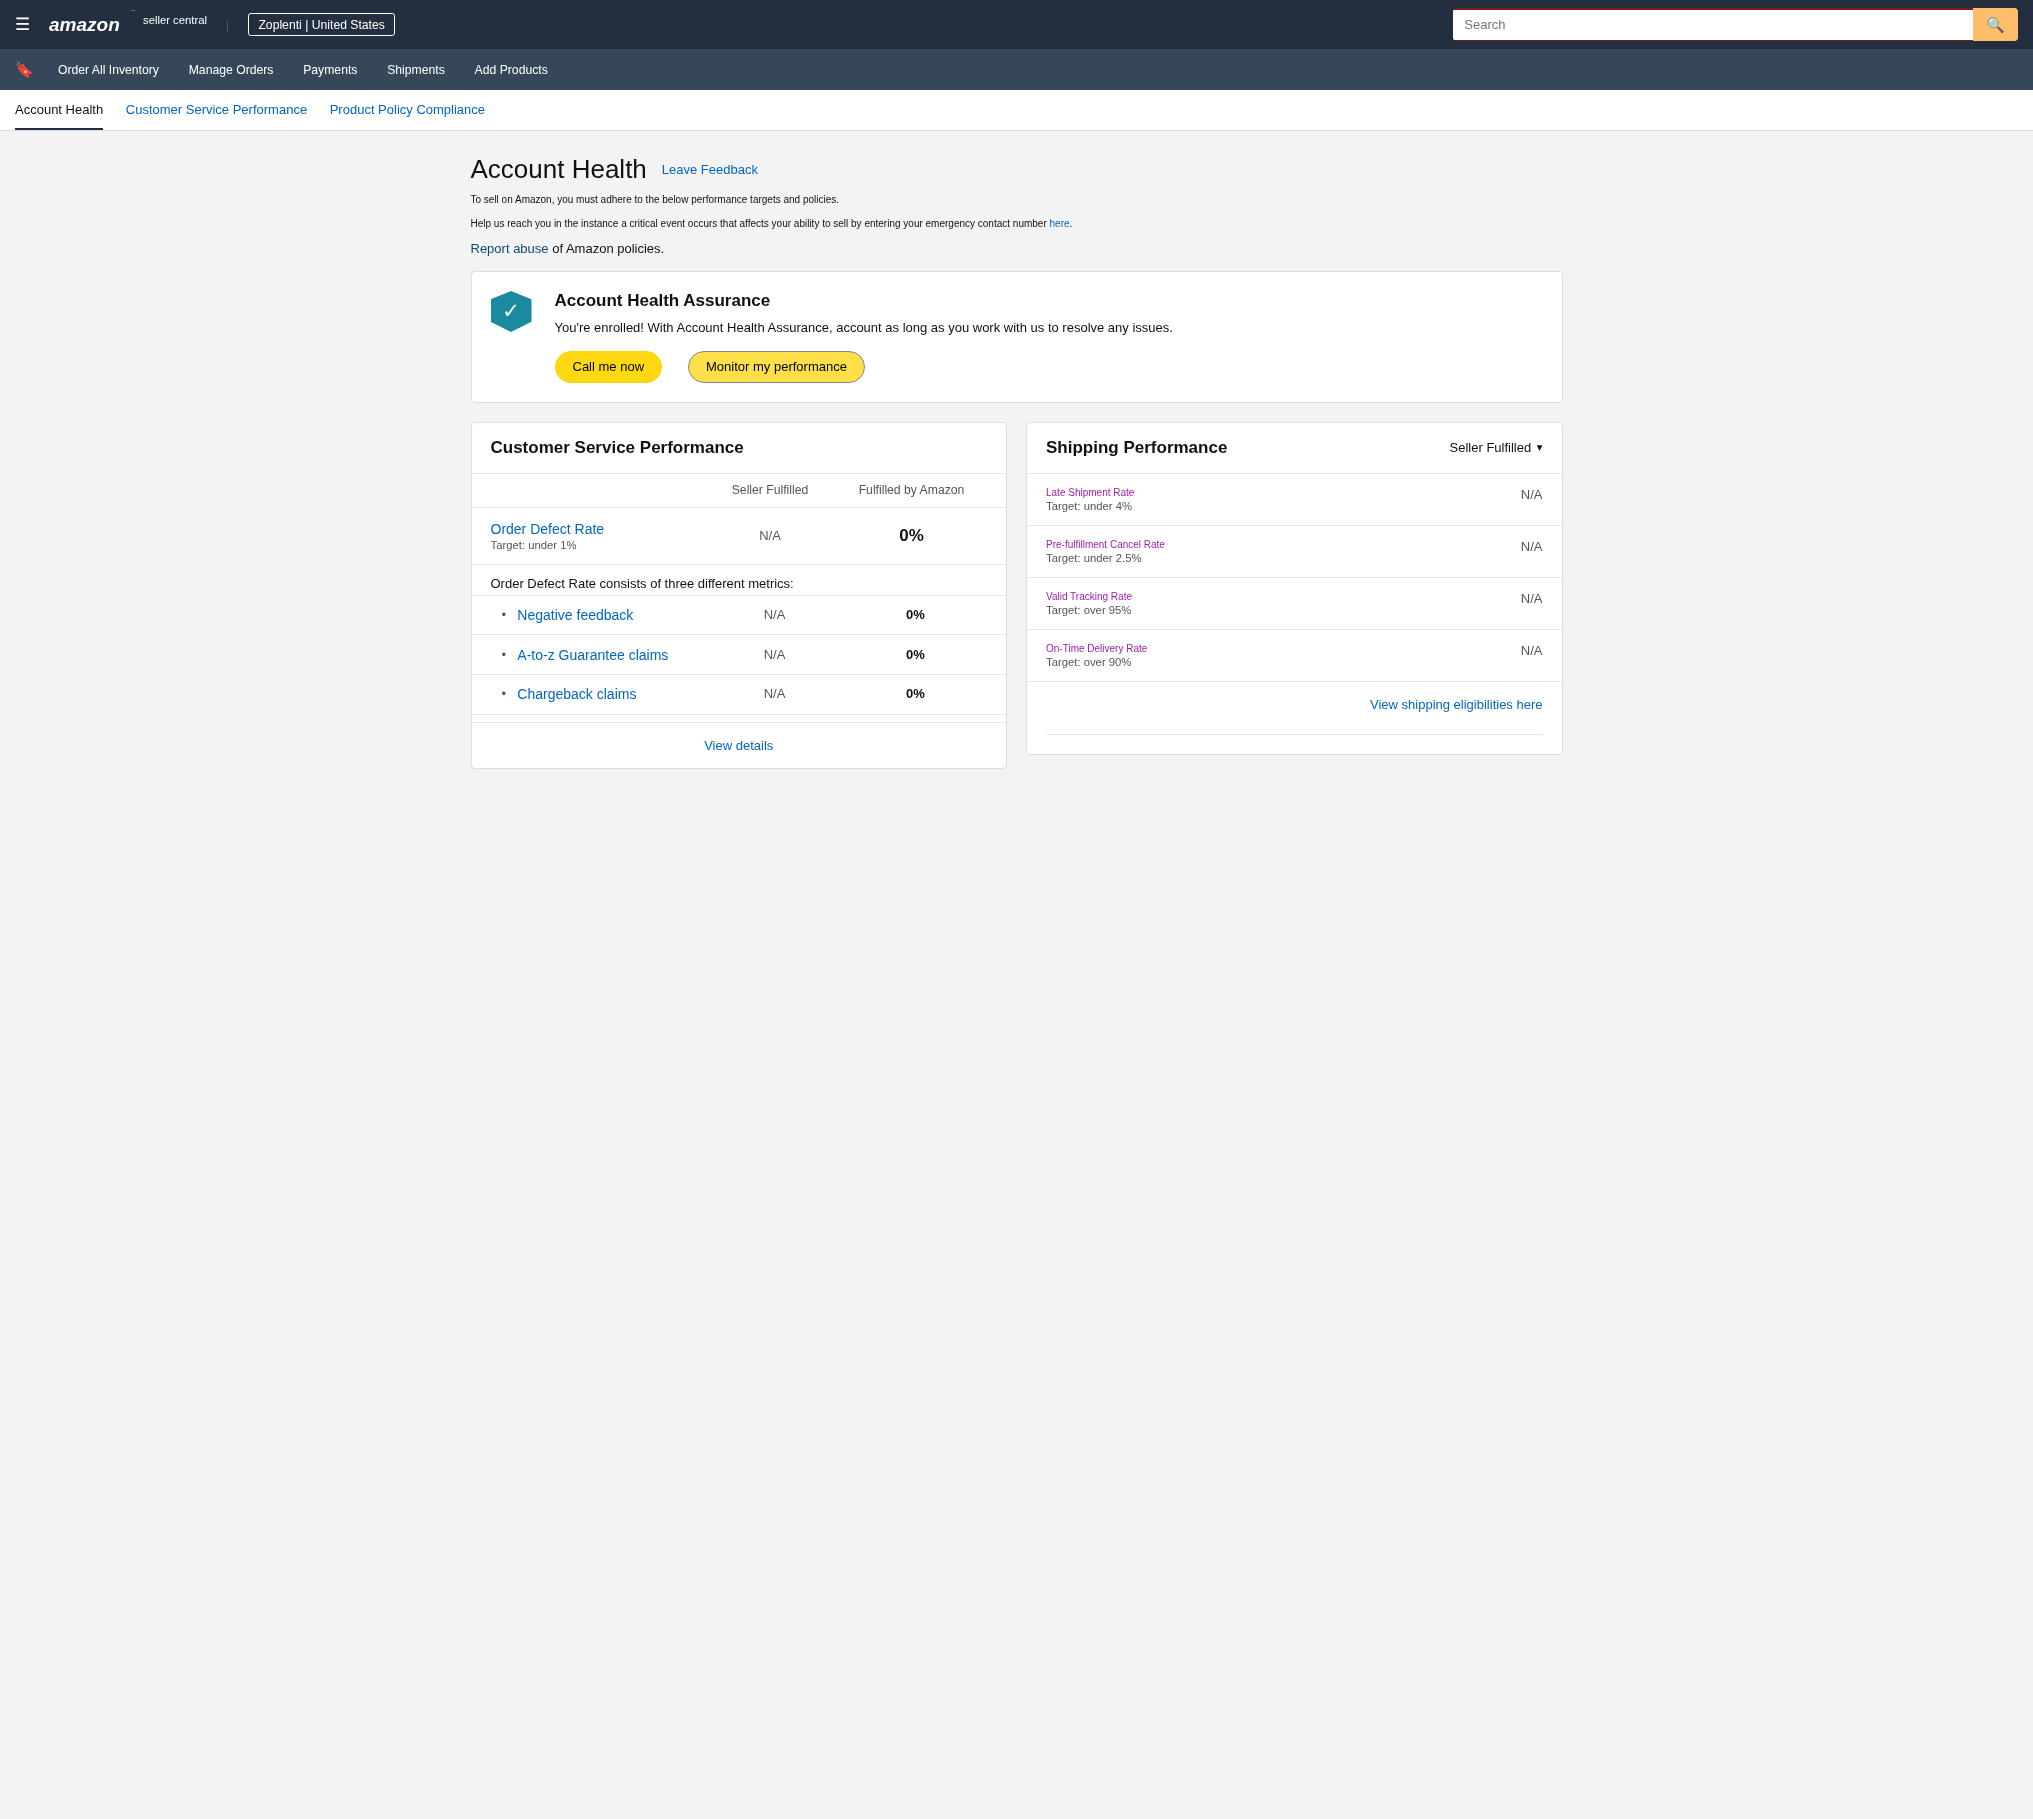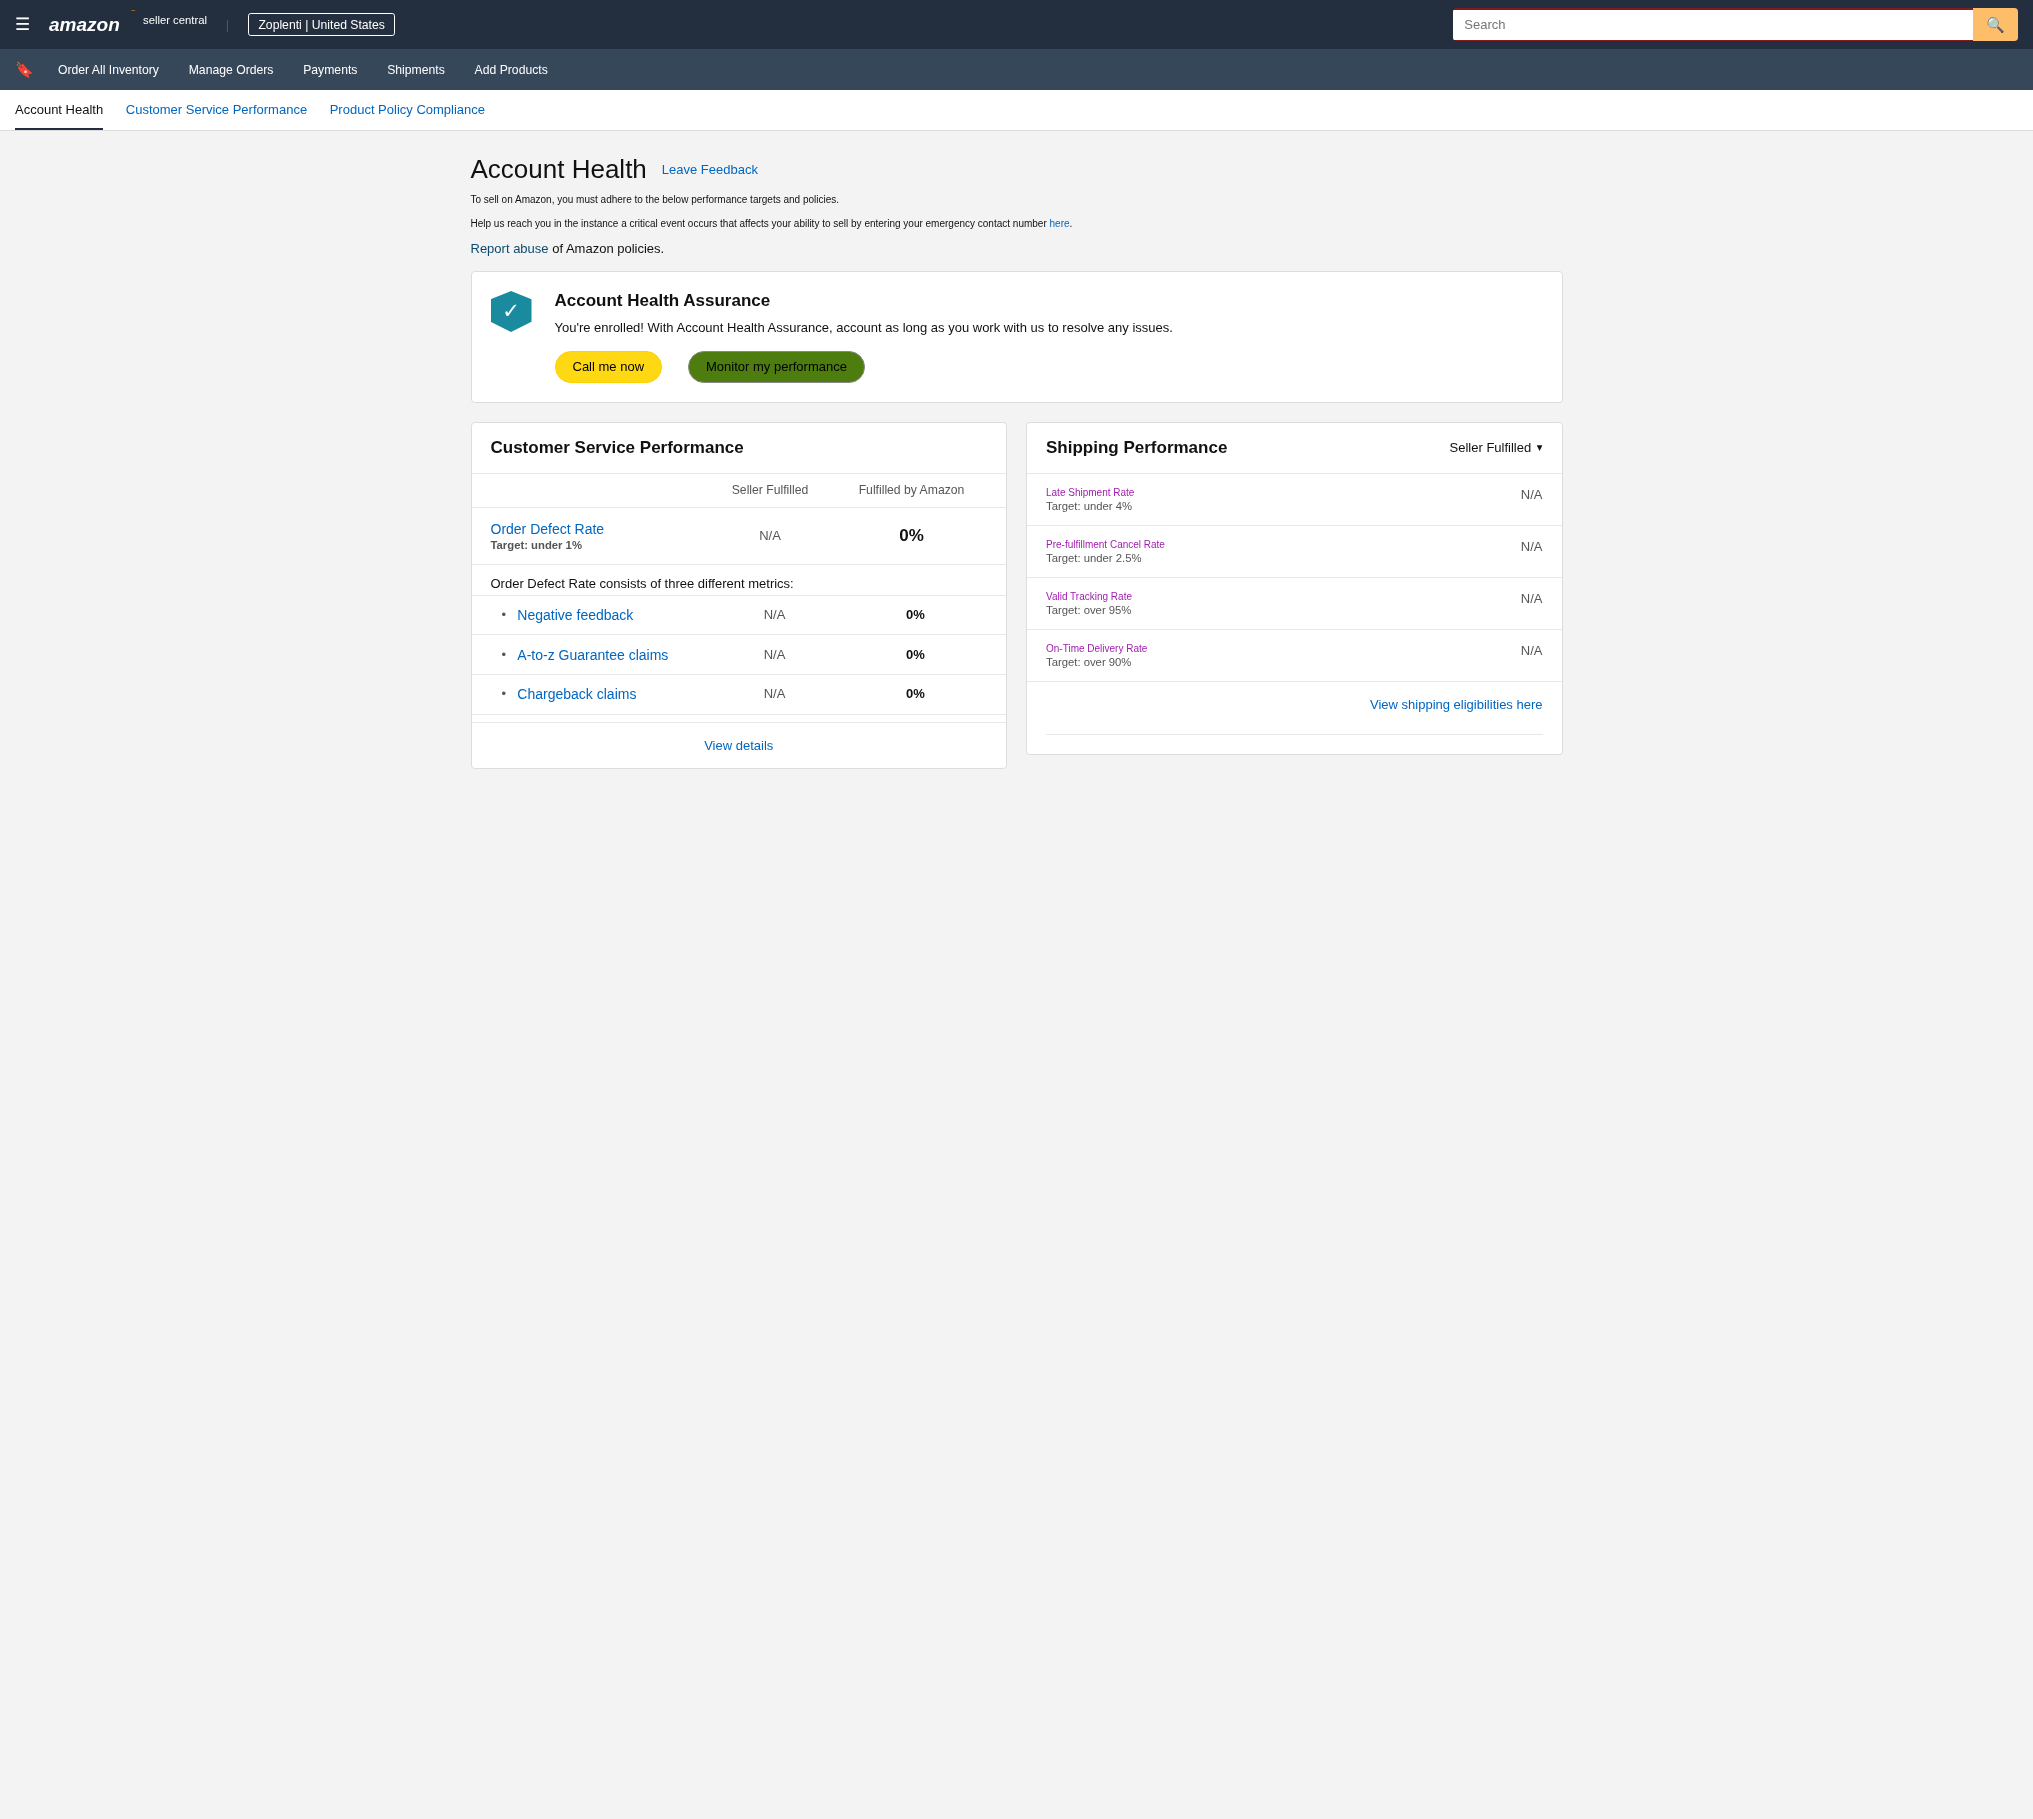--- a/index.html
+++ b/index.html
@@ -142,21 +142,21 @@
     .btn-call-me {
       background: #ffd814;
       border: 0.9px solid #fcd200;
       border-radius: 19px;
       padding: 7.5px 17px;
       font-size: 13px;
       font-weight: 500;
       cursor: pointer;
     }
     .btn-monitor {
-      background: #4d7c0f;
+      background: #fde047;
       border: 0.9px solid #888;
       border-radius: 19px;
       padding: 7.5px 17px;
       font-size: 13px;
       cursor: pointer;
     }
 
     
     .perf-card {
       background: white;
@@ -183,21 +183,21 @@
 
     .perf-row {
       display: flex;
       align-items: center;
       padding: 13px 19px;
       border-bottom: 0.9px solid #e8e8e8;
     }
     .perf-row:last-child { border-bottom: none; }
     .metric-name { flex: 1; }
     .metric-link { color: #0066c0; font-size: 14px; cursor: pointer; }
-    .metric-target { font-size: 11.3px; color: #555; margin-top: 1.9px; font-weight: bold; }
+    .metric-target { font-size: 11.3px; color: #555; margin-top: 1.9px; }
     .metric-val-seller { width: 132px; text-align: center; font-size: 13px; color: #555; }
     .metric-val-amazon { width: 151px; text-align: center; font-size: 17px; font-weight: 700; }
 
     .sub-section-label {
       padding: 11.3px 19px 3.8px;
       font-size: 13px;
       color: #111;
       border-bottom: 0.9px solid #e8e8e8;
     }
     .bullet-row {

